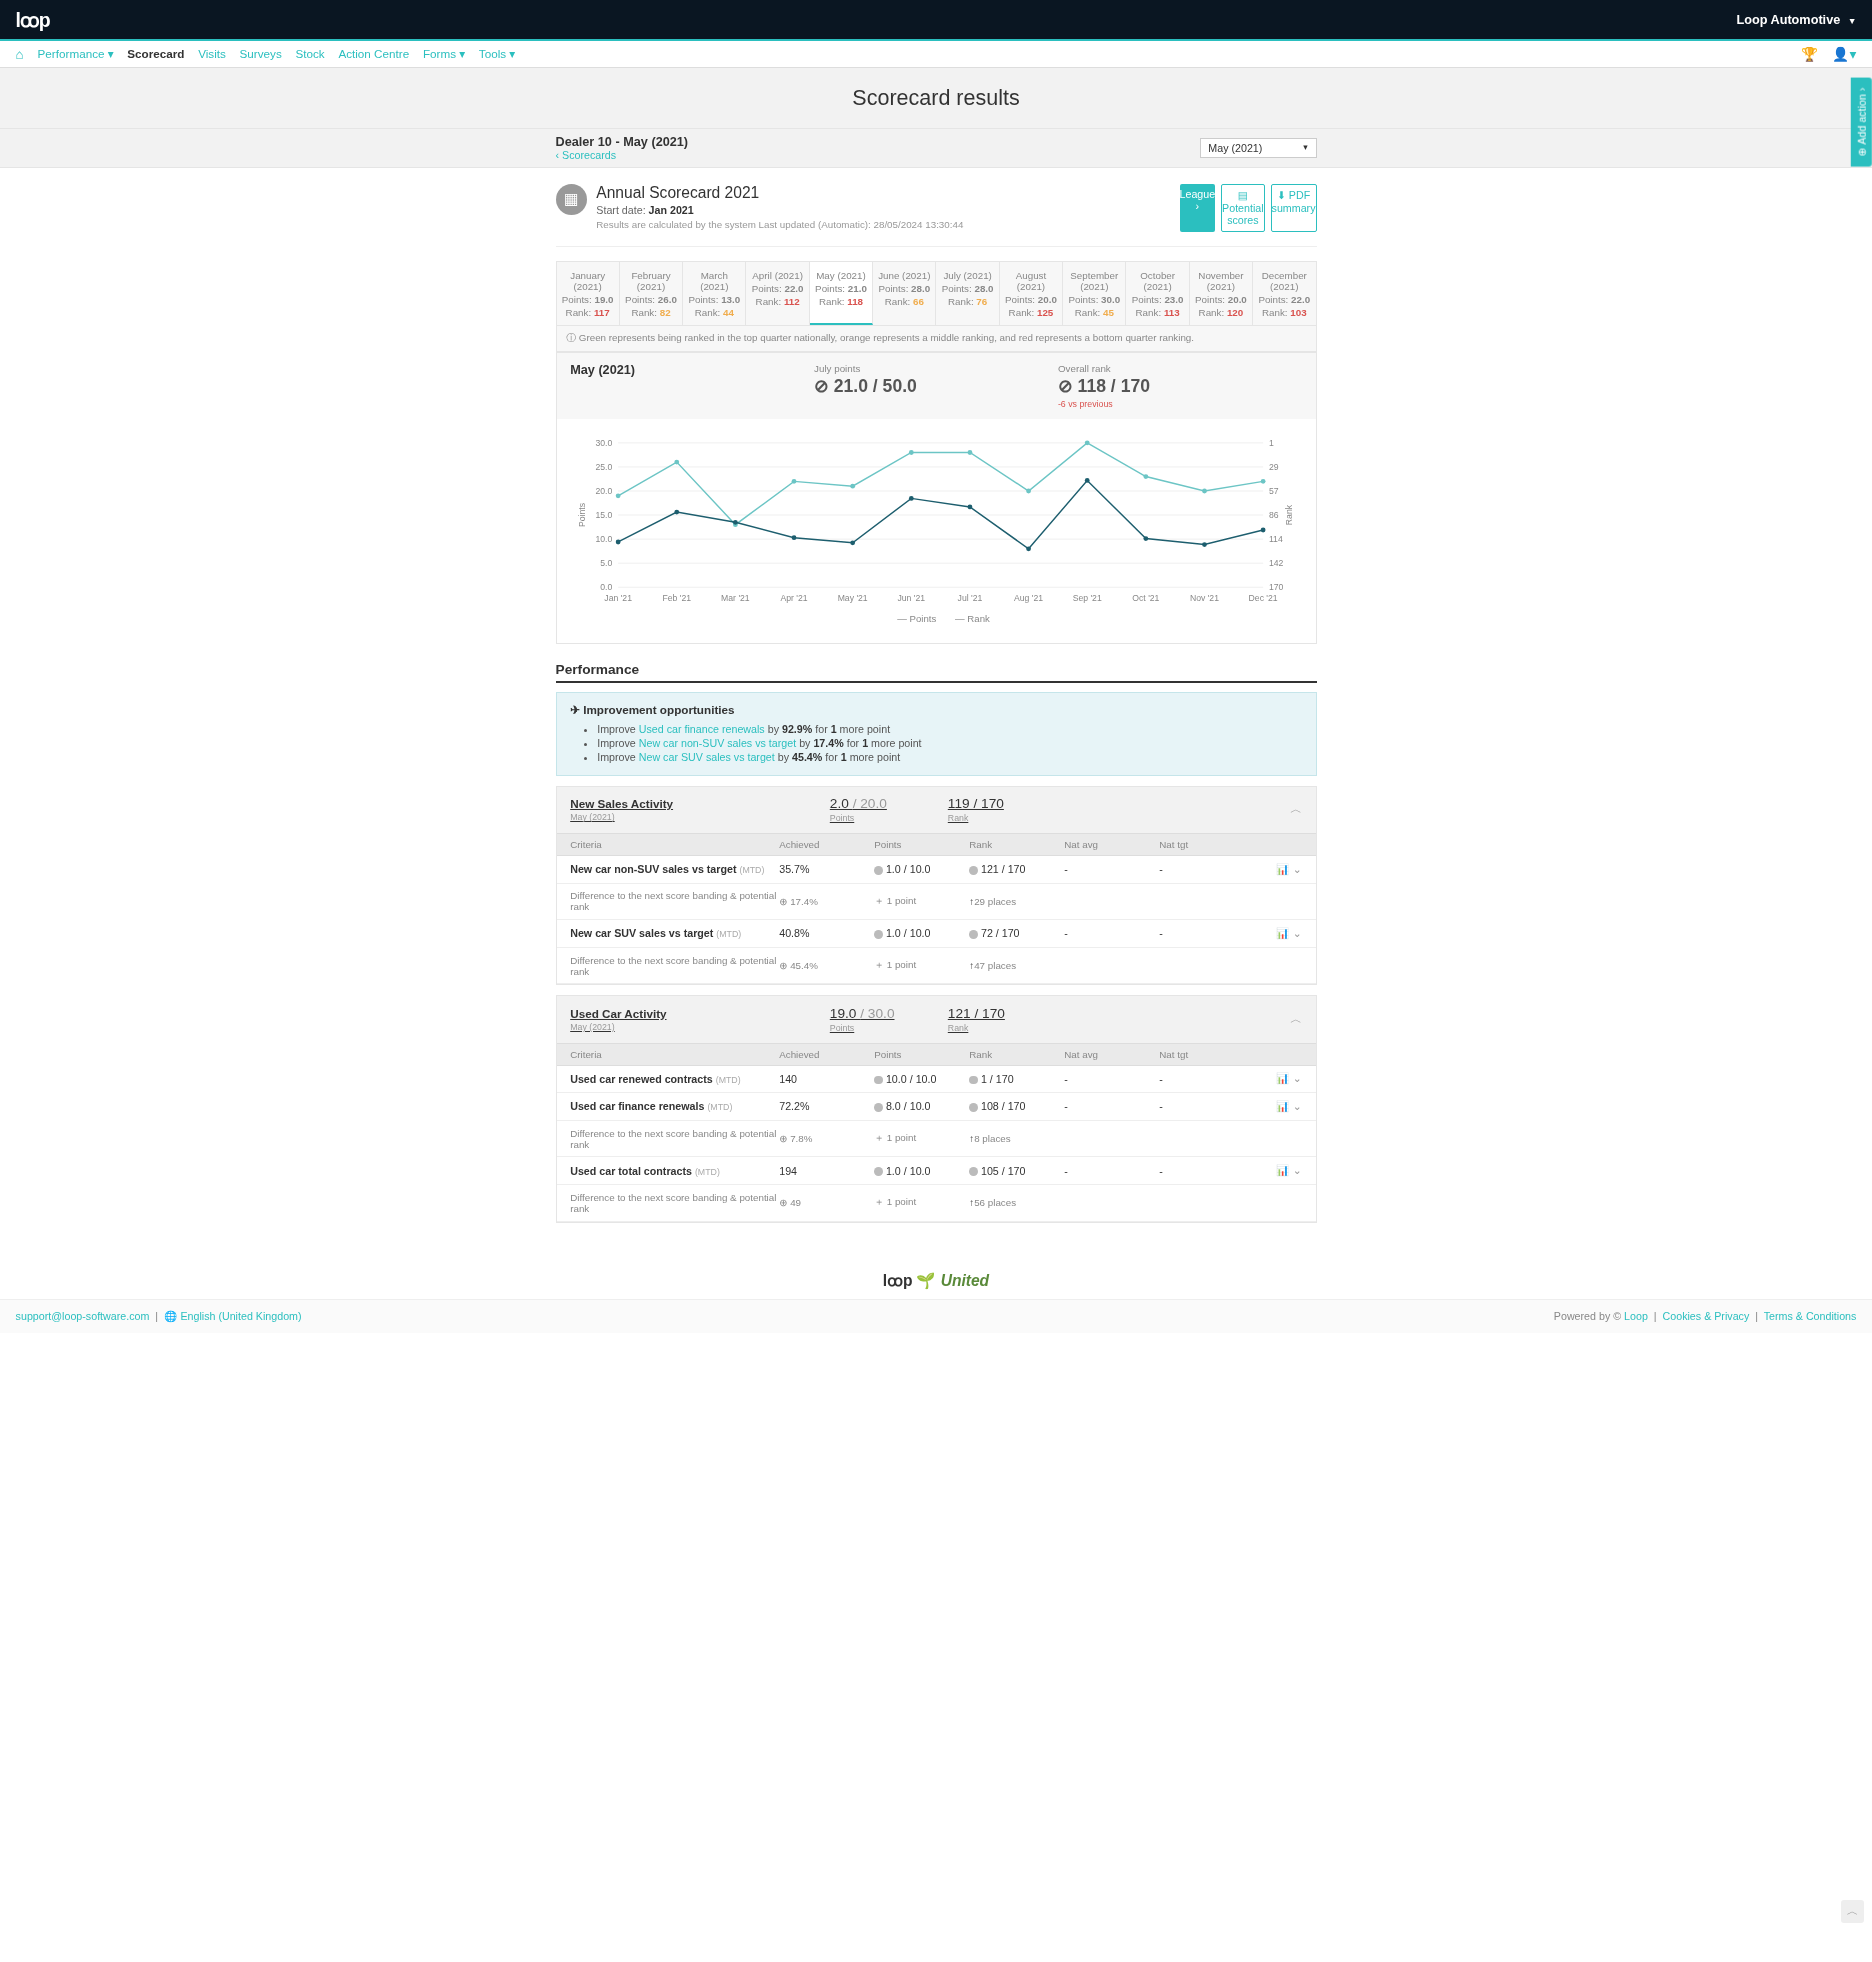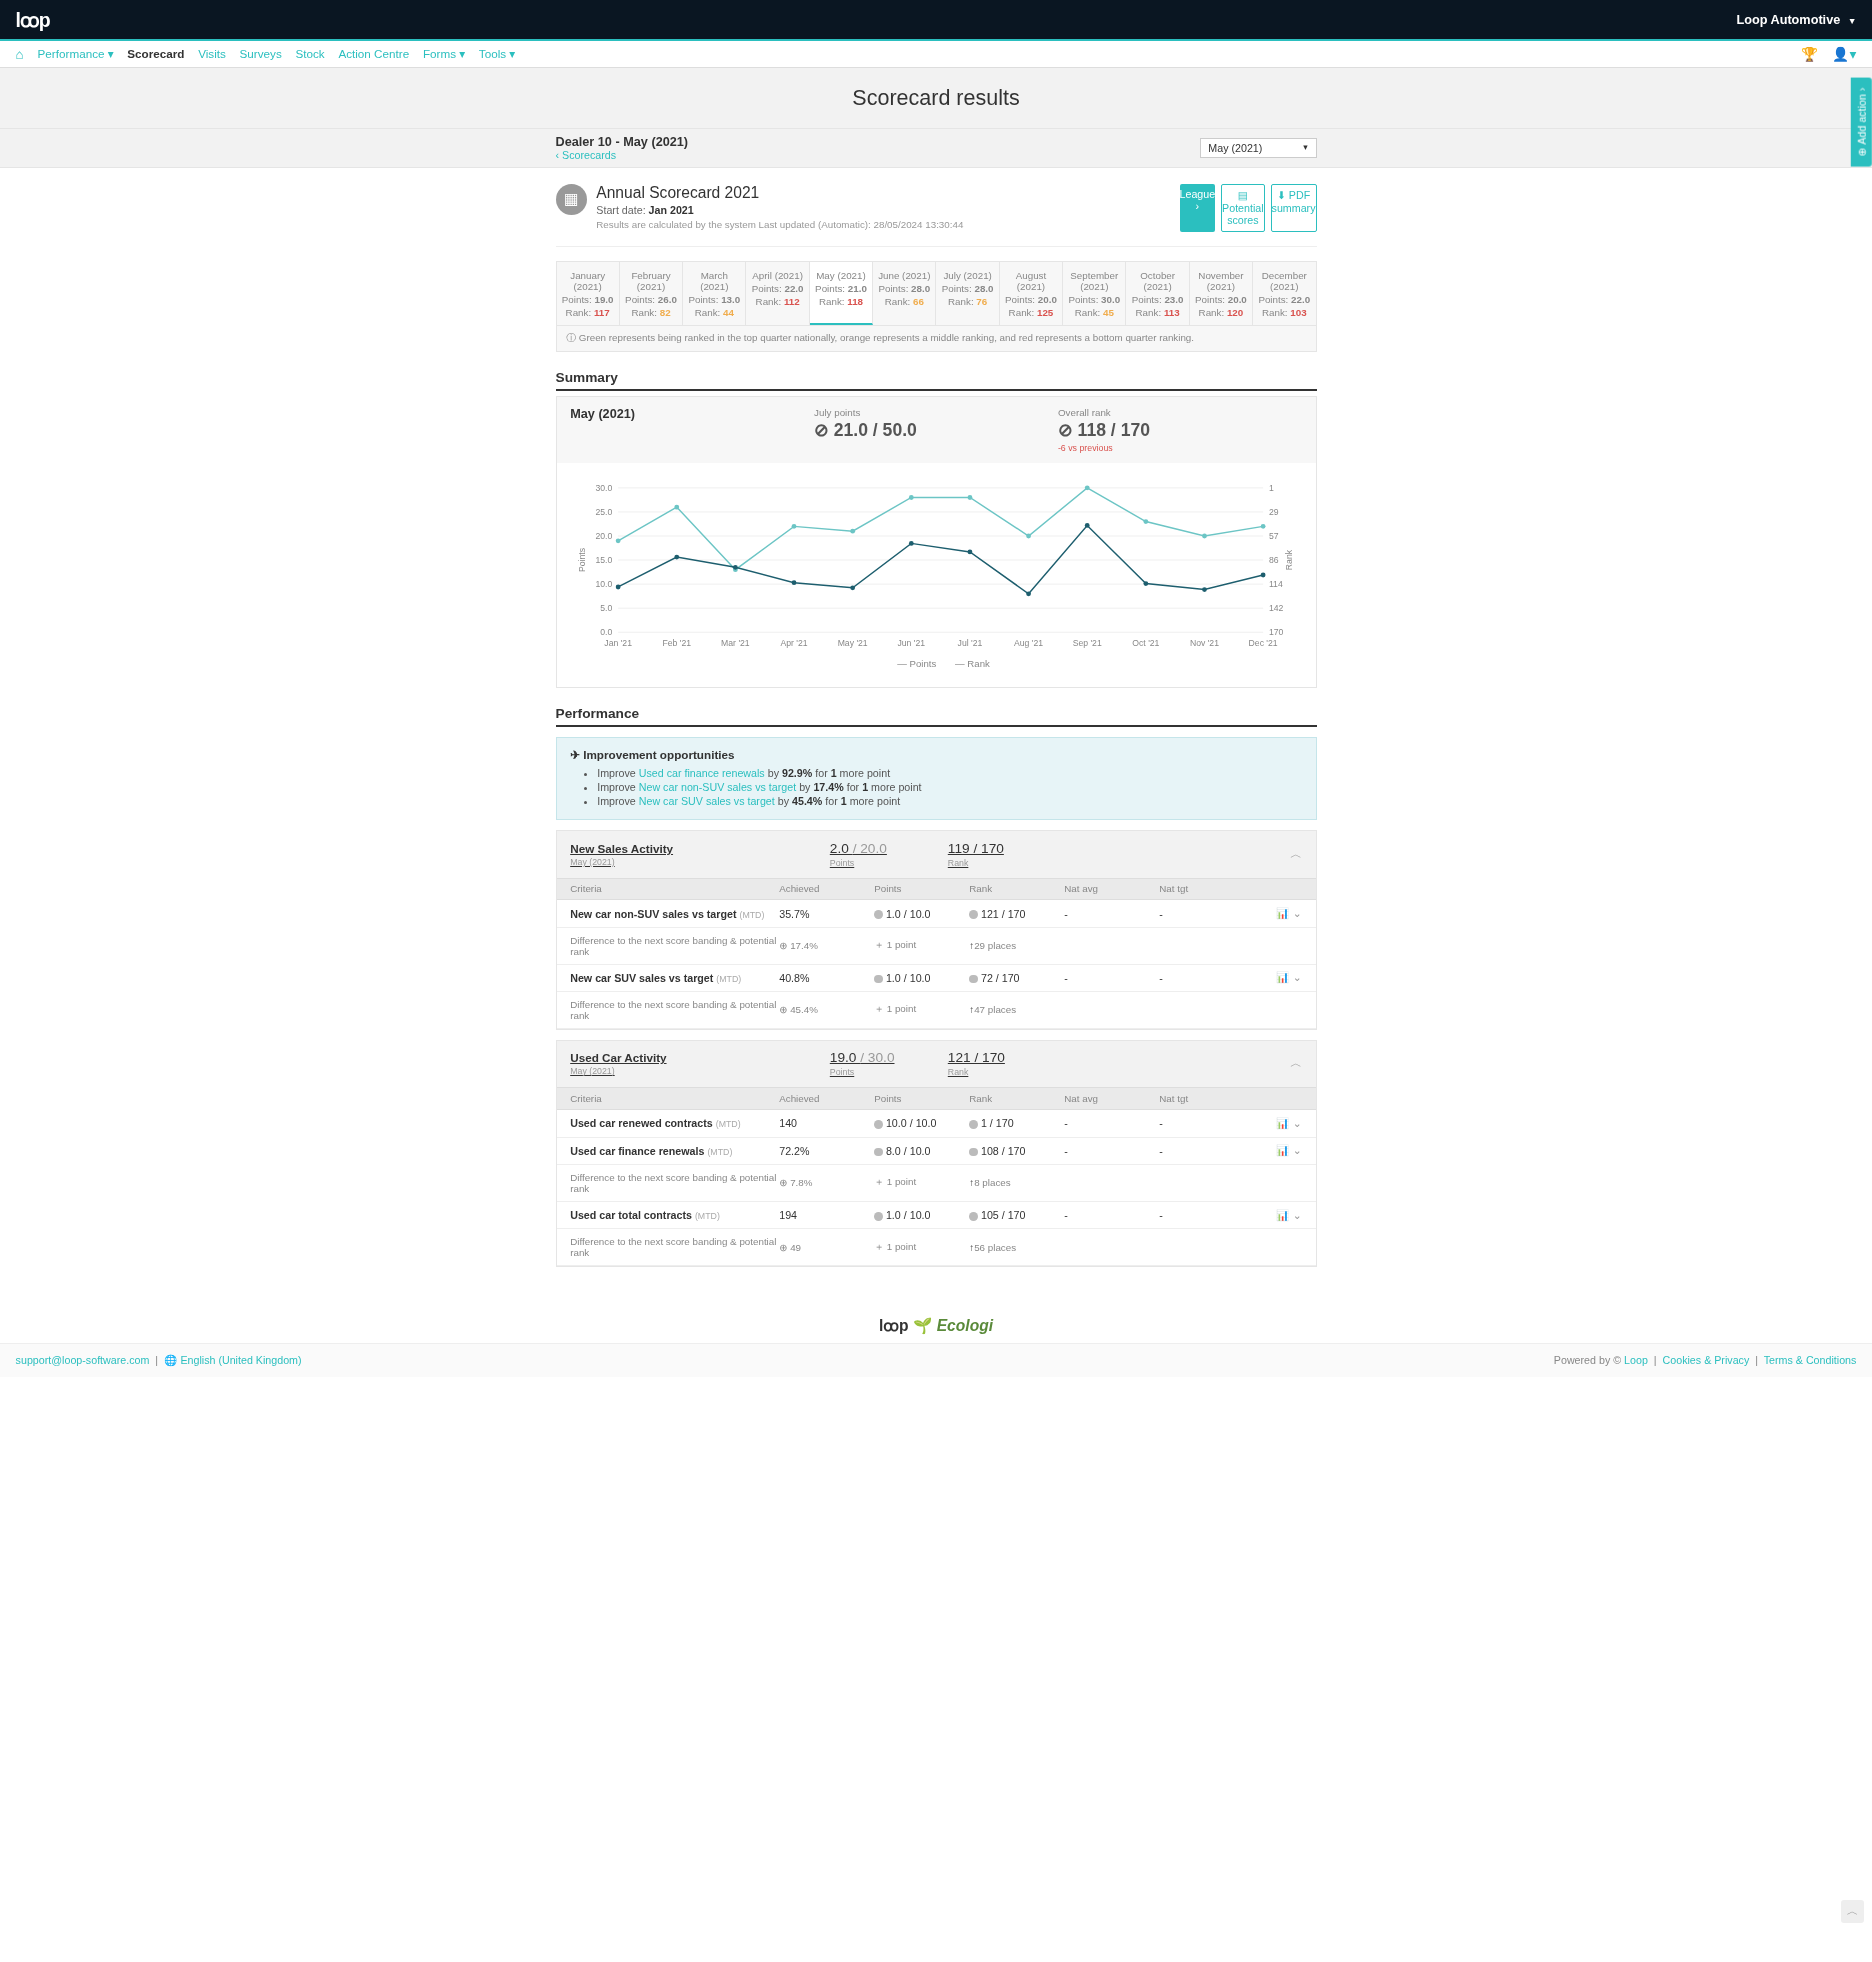--- a/index.html
+++ b/index.html
@@ -230,21 +230,20 @@
     <span class="m-rank">Rank: <span class="rank-red">120</span></span>
       </div>
       <div class="month-tab">
         <span class="m-label">December (2021)</span>
     <span class="m-points">Points: <strong>22.0</strong></span>
     <span class="m-rank">Rank: <span class="rank-red">103</span></span>
       </div>
     </div>
   <div class="legend-note">ⓘ <span>Green represents being ranked in the top quarter nationally, orange represents a middle ranking, and red represents a bottom quarter ranking.</span></div>
 
-  <div class="section-title">Summary</div>
   <div class="summary-box">
     <div class="summary-head">
       <div class="col">
         <div style="font-weight:bold;font-size:12.7px">May (2021)</div>
       </div>
       <div class="col">
         <div class="label">July points</div>
         <div class="value">⊘ <span>21.0 / 50.0</span></div>
       </div>
       <div class="col">
@@ -469,21 +468,21 @@
         <div class="col"></div>
           <div class="col"></div>
           <div class="act"></div>
       </div>
       </div>
     </div>
 
 </div>
 
 <div class="footer-center">
-  <span>lꝏp</span> <span style="color:#5a8a3a">🌱</span> <span class="ecologi">Ecologi</span>
+  <span>lꝏp</span> <span style="color:#5a8a3a">🌱</span> <span class="ecologi">United</span>
 </div>
 <div class="footer">
   <div>
     <a>support@loop-software.com</a> &nbsp;|&nbsp;
     <span>🌐</span>
     <a>English (United Kingdom)</a>
   </div>
   <div>
     <span>Powered by ©</span>
     <a>Loop</a> &nbsp;|&nbsp;

